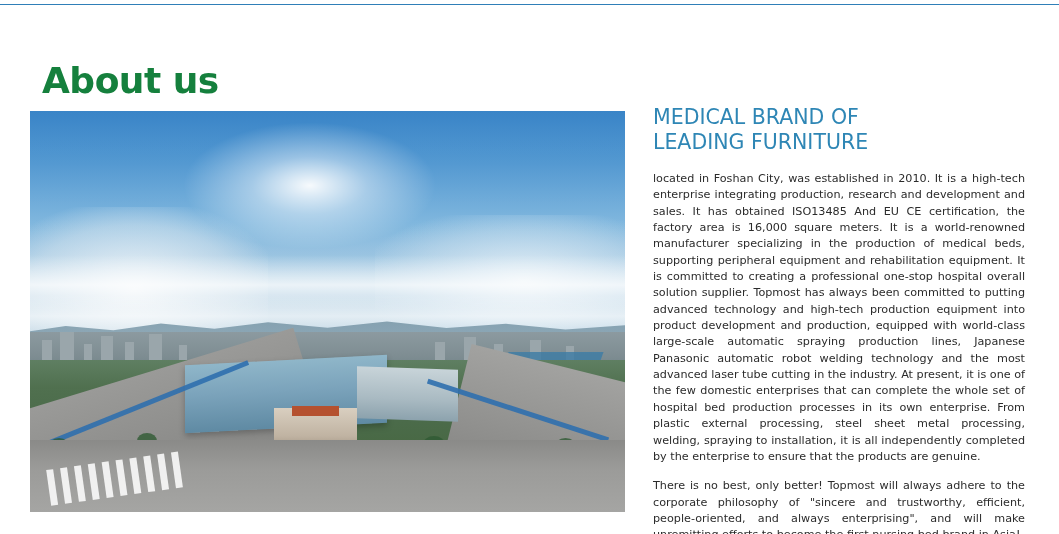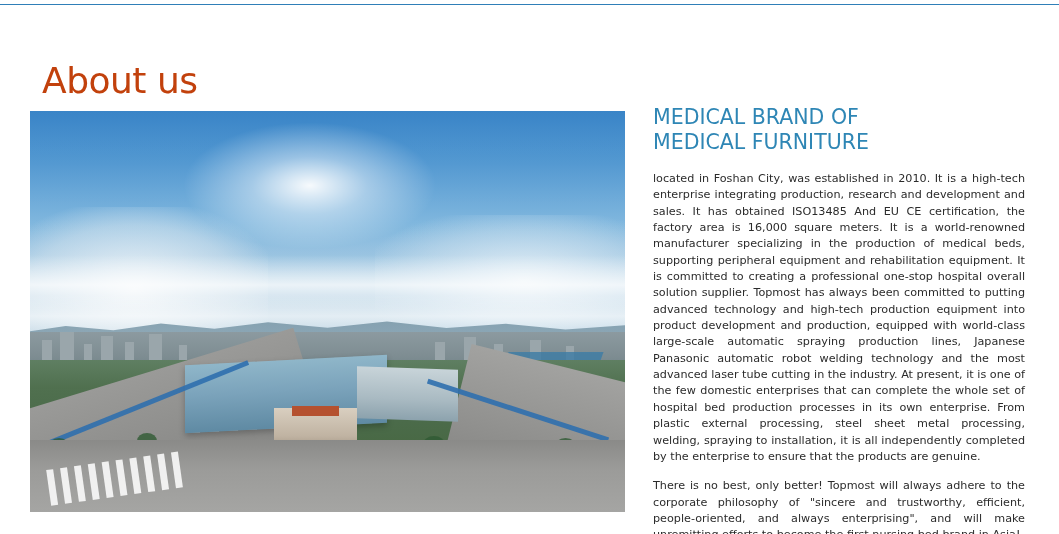--- a/index.html
+++ b/index.html
@@ -21,22 +21,22 @@
     top: 4px;
     width: 1059px;
     height: 1px;
     background: #2f7fb8;
   }
   .page-title {
     position: absolute;
     left: 42px;
     top: 36px;
     font-size: 36px;
-    font-weight: normal;
-    color: #c2410c;
+    font-weight: bold;
+    color: #15803d;
     letter-spacing: -0.5px;
     font-family: "DejaVu Sans", sans-serif;
   }
 
   
   .photo {
     position: absolute;
     left: 30px;
     top: 111px;
     width: 595px;
@@ -308,20 +308,20 @@
     <i style="left:84px"></i>
       <i style="left:98px"></i>
       <i style="left:112px"></i>
     <i style="left:126px"></i>
   </div>
 </div>
 
 <div class="right-col">
   <h2 class="headline">
     <span>MEDICAL BRAND OF</span><br>
-    <span>MEDICAL FURNITURE</span>
+    <span>LEADING FURNITURE</span>
   </h2>
   <div class="body-text">
     <p>located in Foshan City, was established in 2010.  It is a high-tech enterprise integrating production, research and development and sales. It has obtained ISO13485 And EU CE certification, the  factory area is 16,000 square meters. It is a world-renowned manufacturer specializing in the production of medical beds, supporting peripheral equipment and rehabilitation equipment. It is committed to creating a professional one-stop hospital overall solution supplier. Topmost has always been committed to putting advanced technology and high-tech production equipment into product development and production, equipped with world-class large-scale automatic spraying production lines, Japanese Panasonic automatic robot welding technology and the most advanced laser tube cutting in the industry. At present, it is one of the few domestic enterprises that can complete the whole set of hospital bed production processes in its own enterprise. From plastic external processing, steel sheet metal processing, welding, spraying to installation, it is all independently completed by the enterprise to ensure that the products are genuine.</p>
     <p>There is no best, only better! Topmost will always adhere to the corporate philosophy of "sincere and trustworthy, efficient, people-oriented, and always enterprising", and will make unremitting efforts to become the first nursing bed brand in Asia!</p>
 
   </div>
 </div>
 
 </body></html>

